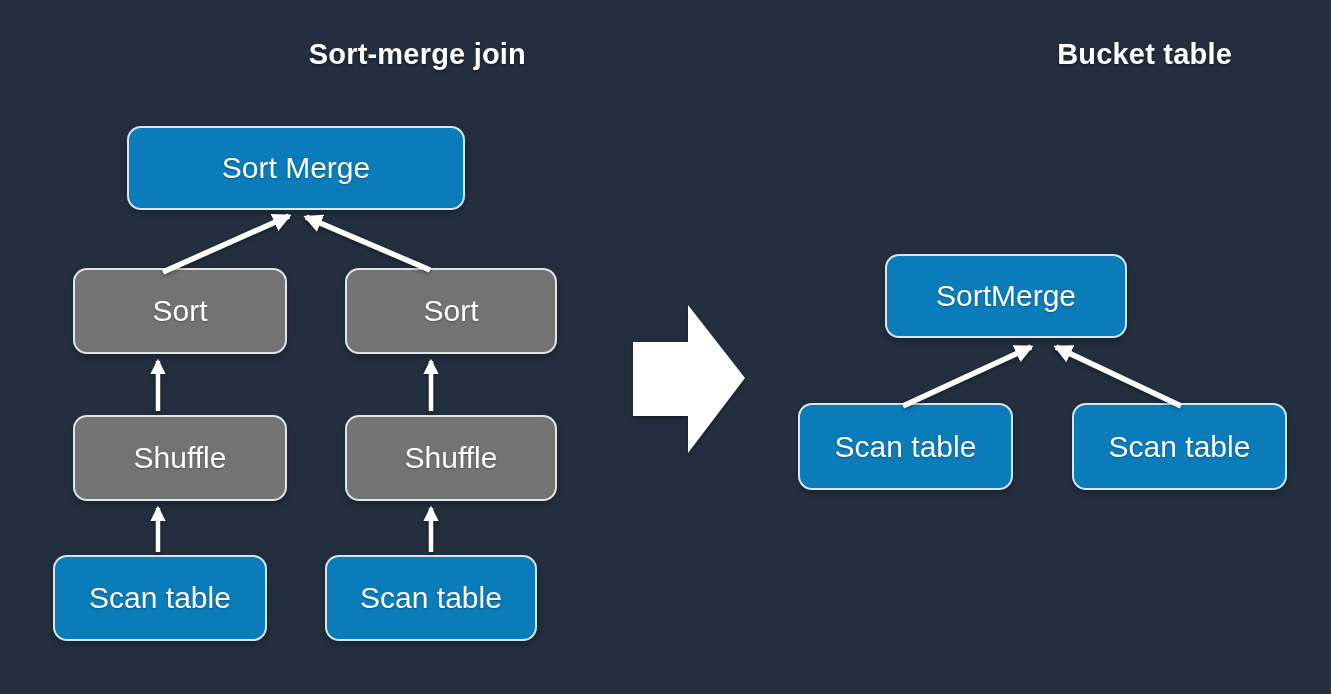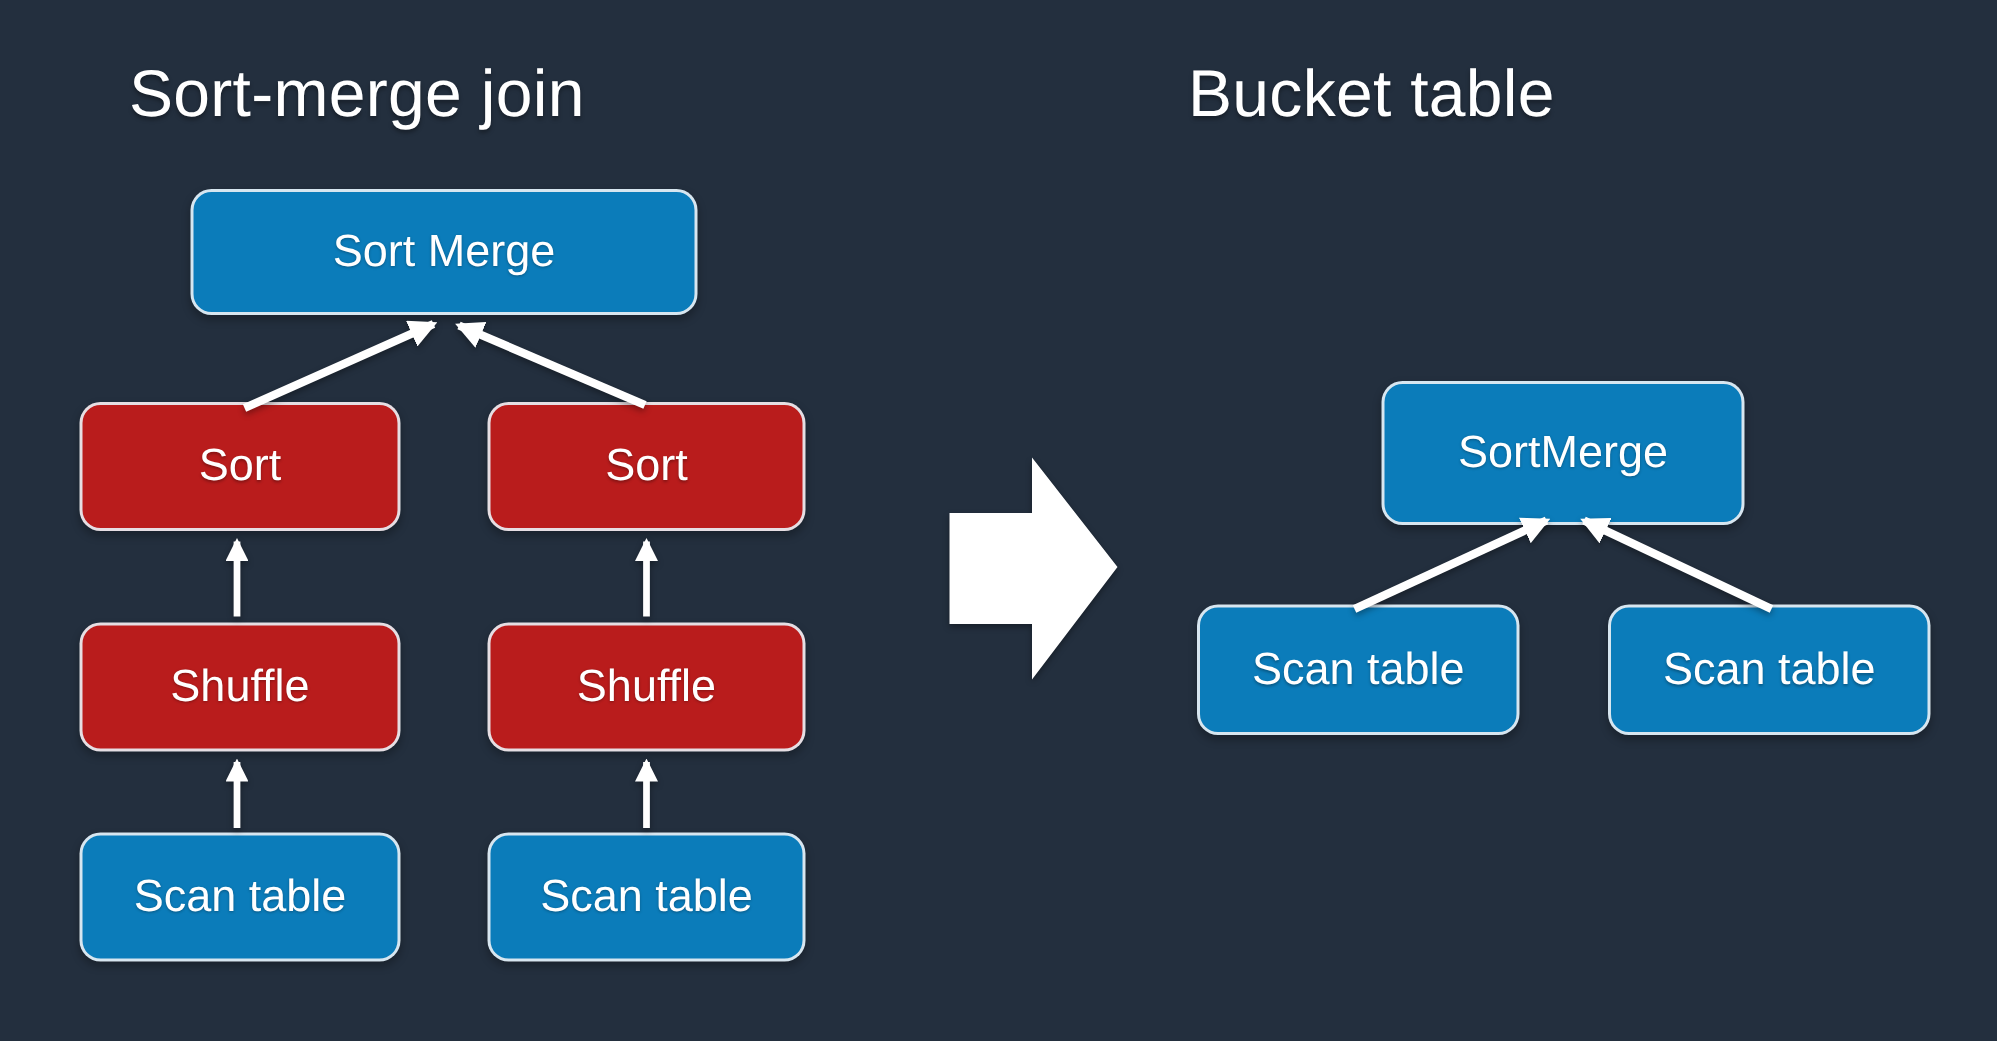--- a/index.html
+++ b/index.html
@@ -11,45 +11,45 @@
     position: relative;
     width: 1331px;
     height: 694px;
     background: #232f3e;
     overflow: hidden;
     font-family: "Liberation Sans", "DejaVu Sans", sans-serif;
   }
   .diagram-title {
     position: absolute;
     width: 440px;
-    text-align: left;
+    text-align: right;
     color: #ffffff;
-    font-size: 44px;
-    font-weight: 400;
+    font-size: 29px;
+    font-weight: 700;
     letter-spacing: 0.2px;
     text-shadow: 0 2px 3px rgba(0,0,0,0.35);
     white-space: nowrap;
   }
   .node {
     position: absolute;
     display: flex;
     align-items: center;
     justify-content: center;
     color: #ffffff;
     font-size: 30px;
     font-weight: 400;
     border-radius: 14px;
     border: 2px solid rgba(233,239,244,0.92);
     box-shadow: 0 3px 6px rgba(0,0,0,0.28);
     text-shadow: 0 1px 2px rgba(0,0,0,0.3);
     box-sizing: border-box;
     white-space: nowrap;
   }
   .node.blue { background: #0b7cba; }
-  .node.gray { background: #b91c1c; }
+  .node.gray { background: #737373; margin-left: 20px; }
   .arrow-layer {
     position: absolute;
     left: 0;
     top: 0;
     width: 1331px;
     height: 694px;
     pointer-events: none;
     filter: drop-shadow(0 2px 2px rgba(0,0,0,0.35));
   }
 </style>
@@ -65,21 +65,21 @@
 
   <div class="node gray" style="left:53px; top:268px; width:214px; height:86px;">Sort</div>
   <div class="node gray" style="left:325px; top:268px; width:212px; height:86px;">Sort</div>
 
   <div class="node gray" style="left:53px; top:415px; width:214px; height:86px;">Shuffle</div>
   <div class="node gray" style="left:325px; top:415px; width:212px; height:86px;">Shuffle</div>
 
   <div class="node blue" style="left:53px; top:555px; width:214px; height:86px;">Scan table</div>
   <div class="node blue" style="left:325px; top:555px; width:212px; height:86px;">Scan table</div>
 
-  <div class="node blue" style="left:921px; top:254px; width:242px; height:96px;">SortMerge</div>
+  <div class="node blue" style="left:885px; top:254px; width:242px; height:84px;">SortMerge</div>
   <div class="node blue" style="left:798px; top:403px; width:215px; height:87px;">Scan table</div>
   <div class="node blue" style="left:1072px; top:403px; width:215px; height:87px;">Scan table</div>
 
   <svg class="arrow-layer" viewBox="0 0 1331 694">
     <defs>
       <marker id="ah" viewBox="0 0 10 10" refX="8.5" refY="5" markerWidth="3.4" markerHeight="3.4" orient="auto-start-reverse">
         <path d="M0,0 L10,5 L0,10 Z" fill="#ffffff"></path>
       </marker>
     </defs>
 

